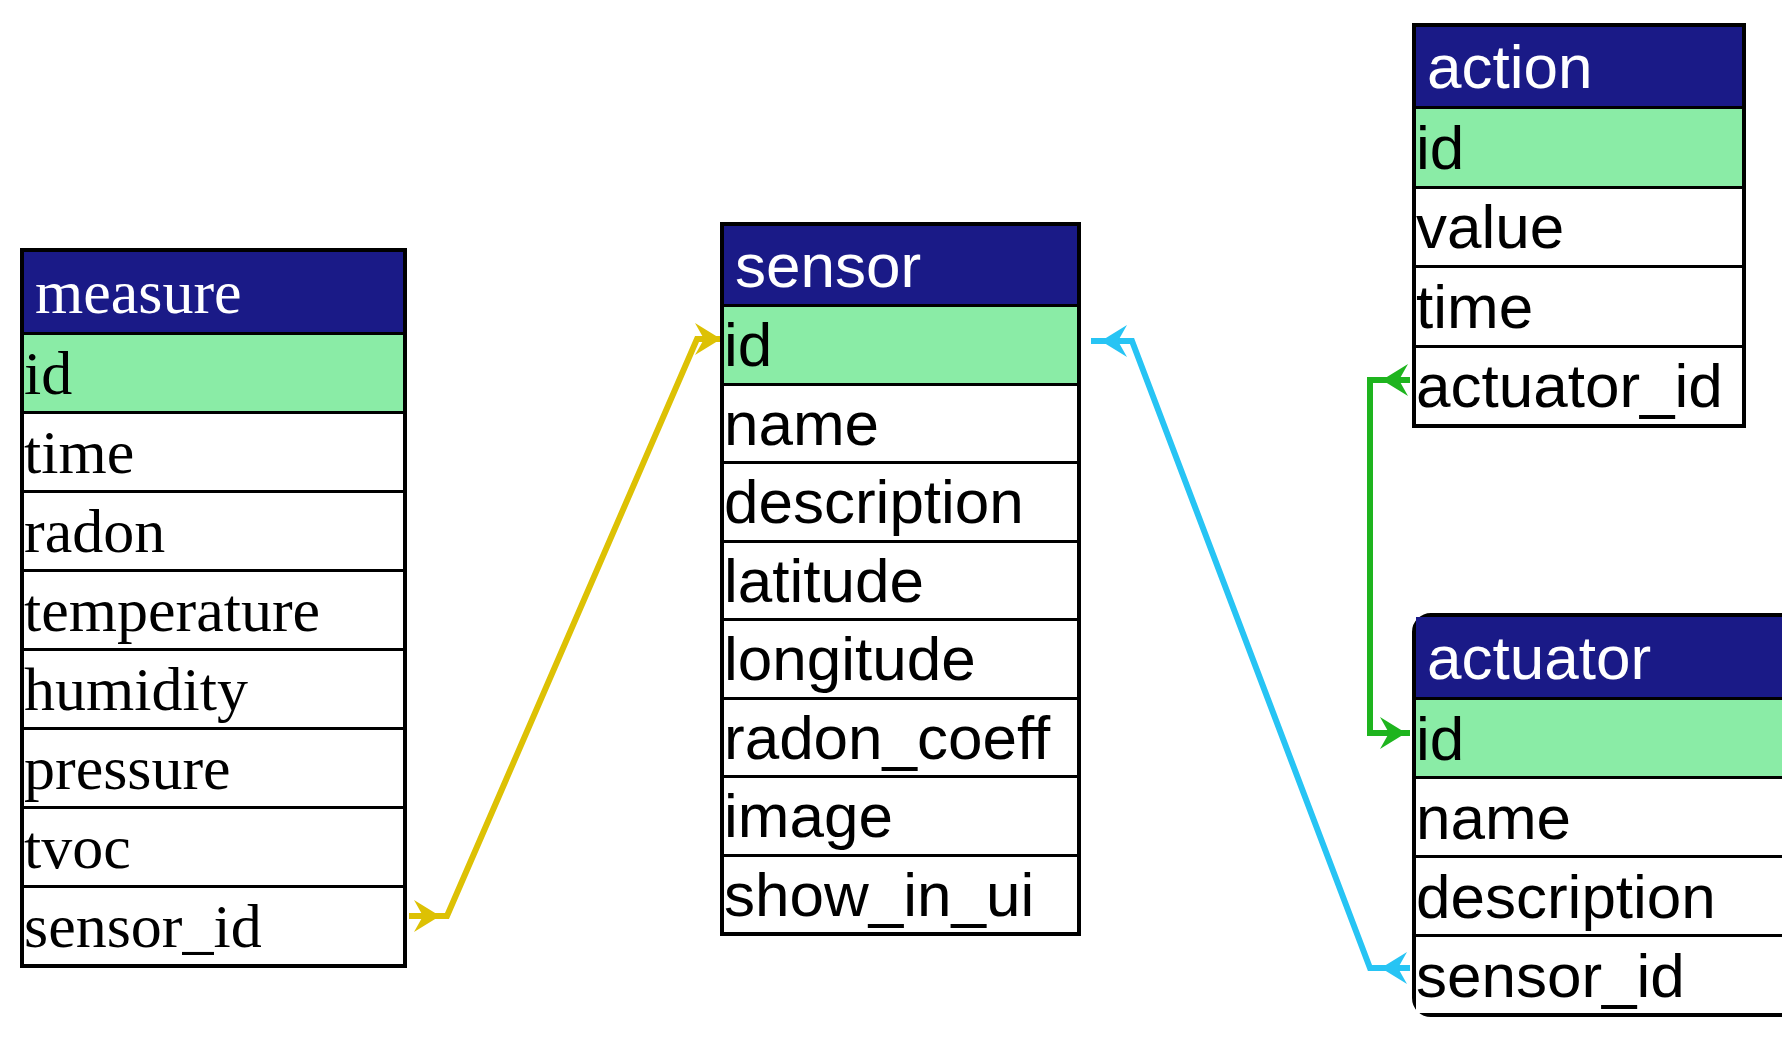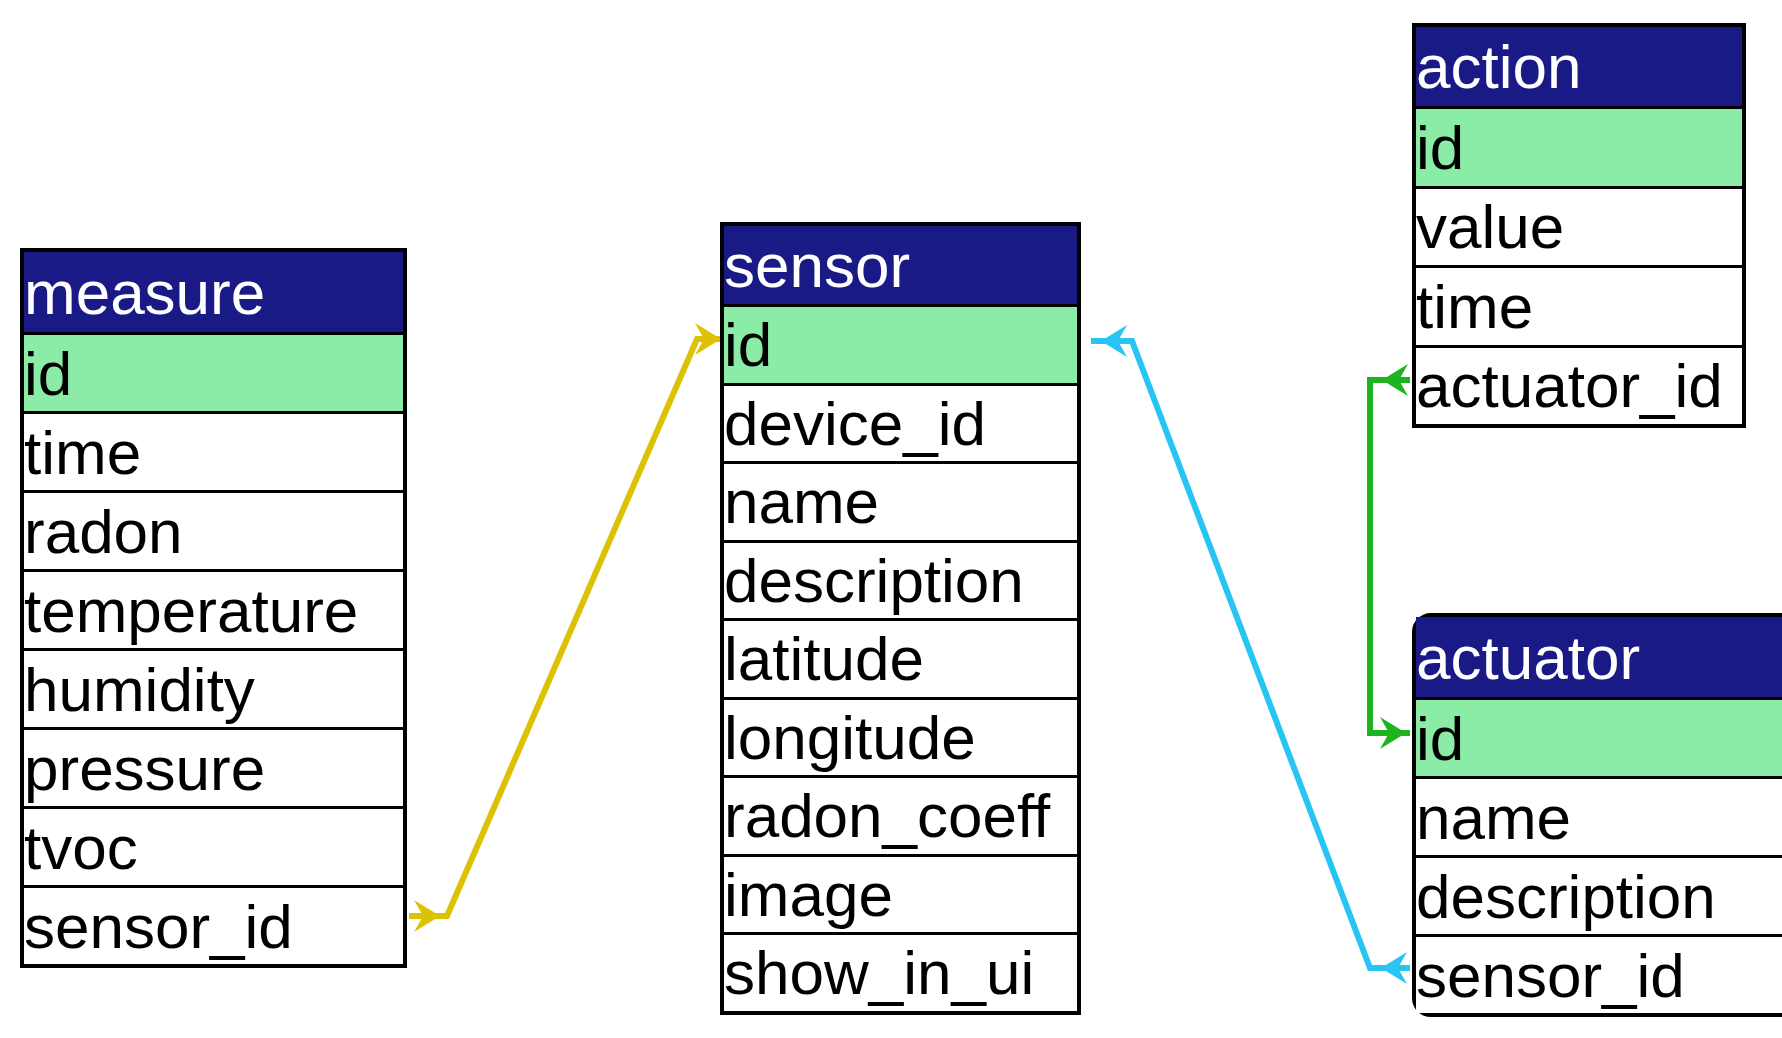--- a/index.html
+++ b/index.html
@@ -15,38 +15,38 @@
     box-sizing:border-box;
     background:#ffffff;
     border:4px solid #000000;
   }
   .hdr{
     box-sizing:border-box;
     height:var(--hh);
     background:var(--hdr-bg,#1a1a87);
     color:var(--hdr-fg,#ffffff);
     display:flex;align-items:center;
-    padding-left:0;
+    padding-left:11px;
     font-size:62px;
     white-space:nowrap;overflow:hidden;
   }
   .row{
     box-sizing:border-box;
     height:var(--rh);
     border-top:3px solid #000000;
     display:flex;align-items:center;
     padding-left:0;
     font-size:62px;
     color:#000000;
     white-space:nowrap;overflow:hidden;
     background:#ffffff;
   }
   .row.pk{background:var(--pk-bg,#8aeca6);}
   
-  #t-measure {left:20px;  top:248px; width:387px; --hh:80px; --rh:79px;}
+  #t-measure {left:20px;  top:248px; width:387px;font-family:Liberation Serif, serif; --hh:80px; --rh:79px;}
   #t-sensor  {left:720px; top:222px; width:361px; --hh:78px; --rh:78.5px;}
   #t-action  {left:1412px;top:23px;  width:334px; --hh:79px; --rh:79.5px;}
   #t-actuator{left:1412px;top:613px; width:402px;border-radius:19px; --hh:80px; --rh:79px;}
   #relations{position:absolute;left:0;top:0;width:1782px;height:1038px;pointer-events:none;}
 </style>
 </head>
 <body>
 
 <div id="canvas" style="--hdr-bg: #1a1a87; --hdr-fg: #ffffff; --pk-bg: #8aeca6;">
 
@@ -86,21 +86,20 @@
         <div class="row">sensor_id</div>
       </div>
   </div>
 
   <div class="table" id="t-sensor">
     <div class="hdr">
       <span>sensor</span>
     </div>
     <div class="rows">
         <div class="row pk">id</div>
-        <div class="row">device_id</div>
         <div class="row">name</div>
         <div class="row">description</div>
         <div class="row">latitude</div>
         <div class="row">longitude</div>
         <div class="row">radon_coeff</div>
         <div class="row">image</div>
         <div class="row">show_in_ui</div>
       </div>
   </div>
 

